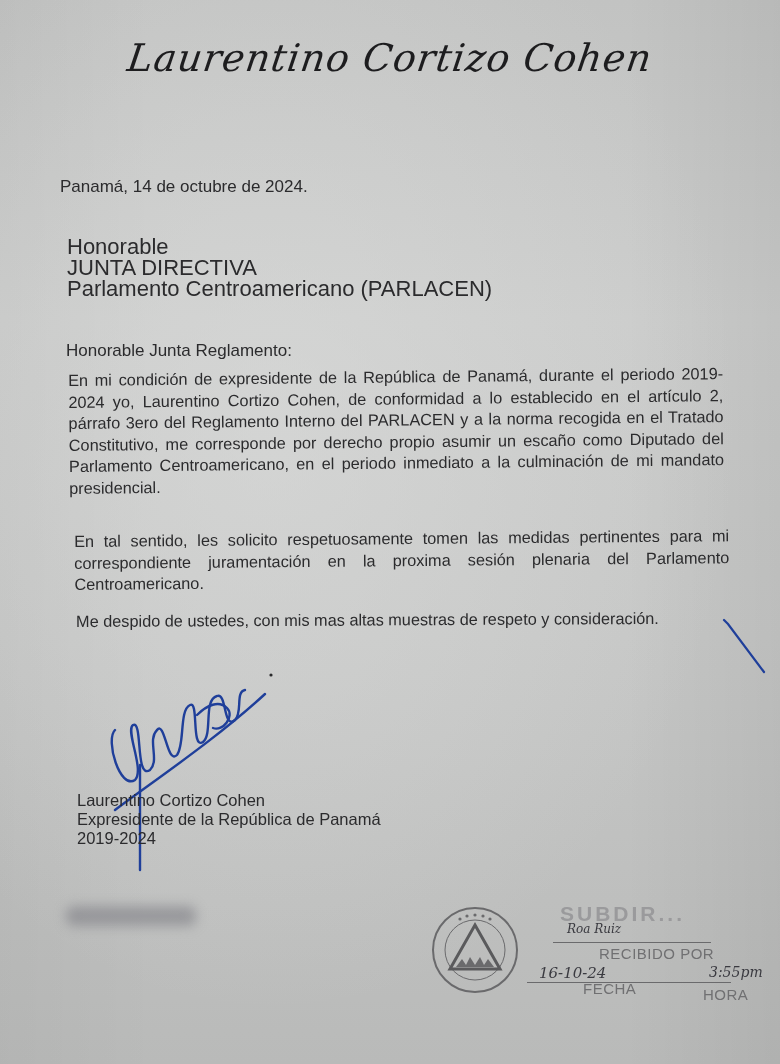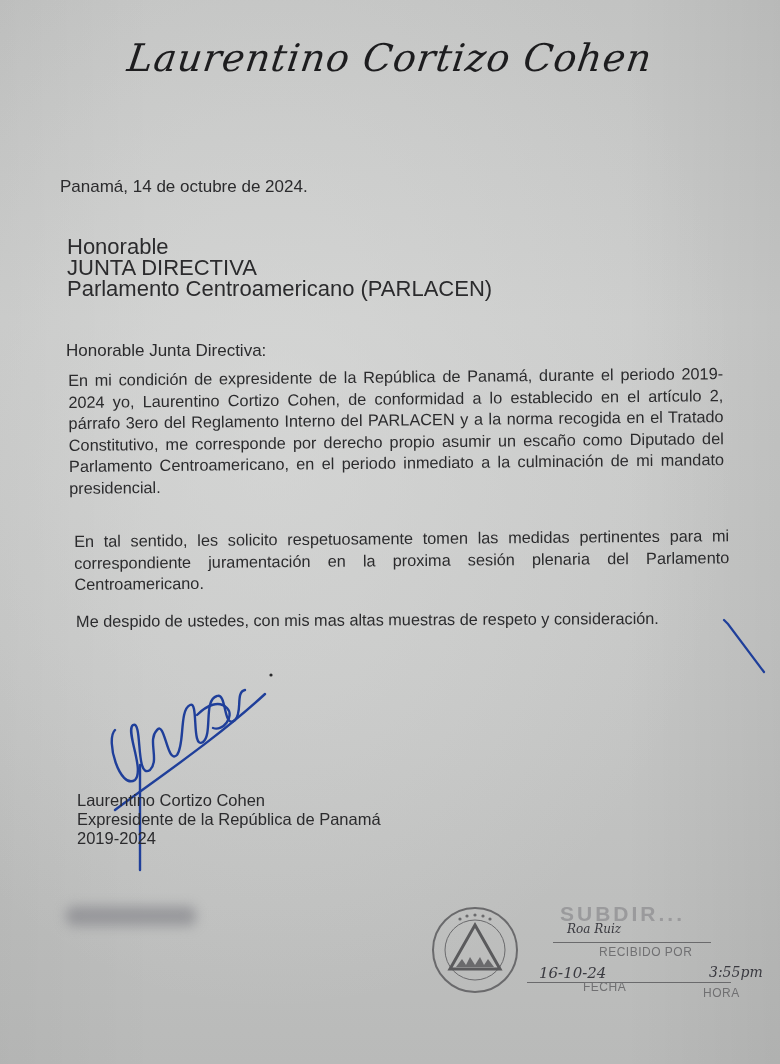--- a/index.html
+++ b/index.html
@@ -35,39 +35,39 @@
     .signature { position: absolute; left: 95px; top: 670px; width: 200px; height: 210px; }
     .check-mark { position: absolute; left: 718px; top: 612px; width: 60px; height: 70px; }
     .blurred {
       position: absolute; left: 66px; top: 906px; width: 130px; height: 20px;
       filter: blur(6px); background: rgba(120,120,128,0.55); border-radius: 8px;
     }
     .stamp-seal { position: absolute; left: 430px; top: 905px; width: 90px; height: 90px; }
     .receipt { position: absolute; left: 525px; top: 900px; width: 210px; height: 100px; color: #6c6c6e; font-size: 9px; }
     .receipt .header-stamp { position: absolute; left: 35px; top: 2px; font-size: 21px; letter-spacing: 3px; color: #9a9a9c; font-weight: bold; }
     .receipt .line { position: absolute; border-top: 1px solid #6a6a6c; }
-    .receipt .lbl { position: absolute; font-size: 12px; letter-spacing: 0.5px; color: #707072; padding-left: 26px; }
+    .receipt .lbl { position: absolute; font-size: 15px; letter-spacing: 0.5px; color: #707072; padding-left: 26px; }
     .receipt .hand { position: absolute; font-family: "DejaVu Serif", serif; font-style: italic; color: #3a3a40; }
   </style>
 </head>
 <body>
 
 <div class="paper">
 
   <div class="letterhead">Laurentino Cortizo Cohen</div>
 
   <div class="text date">Panamá, 14 de octubre de 2024.</div>
 
   <div class="text addressee">
     <div>Honorable</div>
     <div>JUNTA DIRECTIVA</div>
     <div>Parlamento Centroamericano (PARLACEN)</div>
   </div>
 
-  <div class="text salutation">Honorable Junta Directiva:</div>
+  <div class="text salutation">Honorable Junta Reglamento:</div>
 
   <div class="text para p1">En mi condición de expresidente de la República de Panamá, durante el periodo 2019-2024 yo, Laurentino Cortizo Cohen, de conformidad a lo establecido en el artículo 2, párrafo 3ero del Reglamento Interno del PARLACEN y a la norma recogida en el Tratado Constitutivo, me corresponde por derecho propio asumir un escaño como Diputado del Parlamento Centroamericano, en el periodo inmediato a la culminación de mi mandato presidencial.</div>
   <div class="text para p2">En tal sentido, les solicito respetuosamente tomen las medidas pertinentes para mi correspondiente juramentación en la proxima sesión plenaria del Parlamento Centroamericano.</div>
   <div class="text para p3">Me despido de ustedes, con mis mas altas muestras de respeto y consideración.</div>
 
   <svg class="check-mark" viewBox="0 0 60 70">
     <path d="M6 8 L10 12 L46 60" stroke="#1f3f9a" stroke-width="2.2" fill="none" stroke-linecap="round"></path>
   </svg>
 
   <svg class="signature" viewBox="0 0 200 210">

